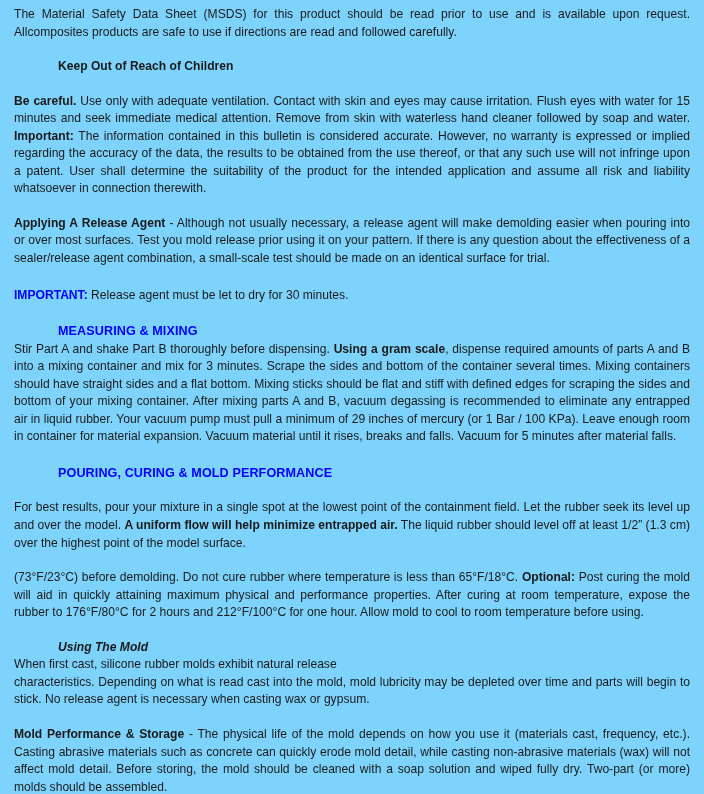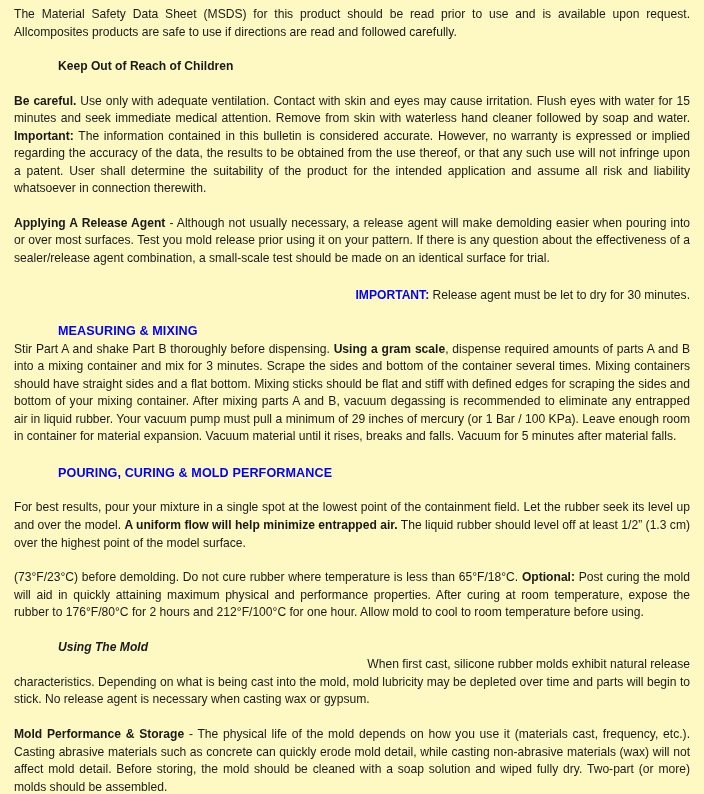--- a/index.html
+++ b/index.html
@@ -13,31 +13,31 @@
     height: 794px;
     overflow: hidden;
     font-family: "Liberation Sans", sans-serif;
     color: #1a1a1a;
   }
   #doc {
     box-sizing: border-box;
     width: 704px;
     height: 794px;
     padding: 6px 14px 0 14px;
-    background: #fef9c3;
+    background: #7dd3fc;
   }
   p {
     margin: 0;
     font-size: 12.1px;
     line-height: 17.55px;
     text-align: justify;
     text-justify: inter-word;
     color: #1a1a1a;
   }
-  p.left { text-align: right; }
+  p.left { text-align: left; }
   .gap {
     height: 17px;
   }
   .gap-lg { height: 19px; }
   .b  { font-weight: bold; }
   .i  { font-style: italic; }
   .bi { font-weight: bold; }
   .blue {
     color: #0000ff;
     font-weight: bold;
@@ -101,19 +101,19 @@
 
 
   <p><span>(73°F/23°C) before demolding. Do not cure rubber where temperature is less than 65°F/18°C. </span><span class="b">Optional:</span><span> Post curing the mold will aid in quickly attaining maximum physical and performance properties. After curing at room temperature, expose the rubber to 176°F/80°C for 2 hours and 212°F/100°C for one hour. Allow mold to cool to room temperature before using.</span></p>
 
   <div class="gap"></div>
 
   <h3 class="subhead i">Using The Mold</h3>
 
   <p class="left"> When first cast, silicone rubber molds exhibit natural release</p>
 
-  <p>characteristics. Depending on what is being cast into the mold, mold lubricity may be depleted over time and parts will begin to stick. No release agent is necessary when casting wax or gypsum.</p>
+  <p>characteristics. Depending on what is read cast into the mold, mold lubricity may be depleted over time and parts will begin to stick. No release agent is necessary when casting wax or gypsum.</p>
 
   <div class="gap"></div>
 
   <p><span class="bi">Mold Performance &amp; Storage</span><span> - The physical life of the mold depends on how you use it (materials cast, frequency, etc.). Casting abrasive materials such as concrete can quickly erode mold detail, while casting non-abrasive materials (wax) will not affect mold detail. Before storing, the mold should be cleaned with a soap solution and wiped fully dry. Two-part (or more) molds should be assembled.</span></p>
 
 </div>
 
 </body></html>

